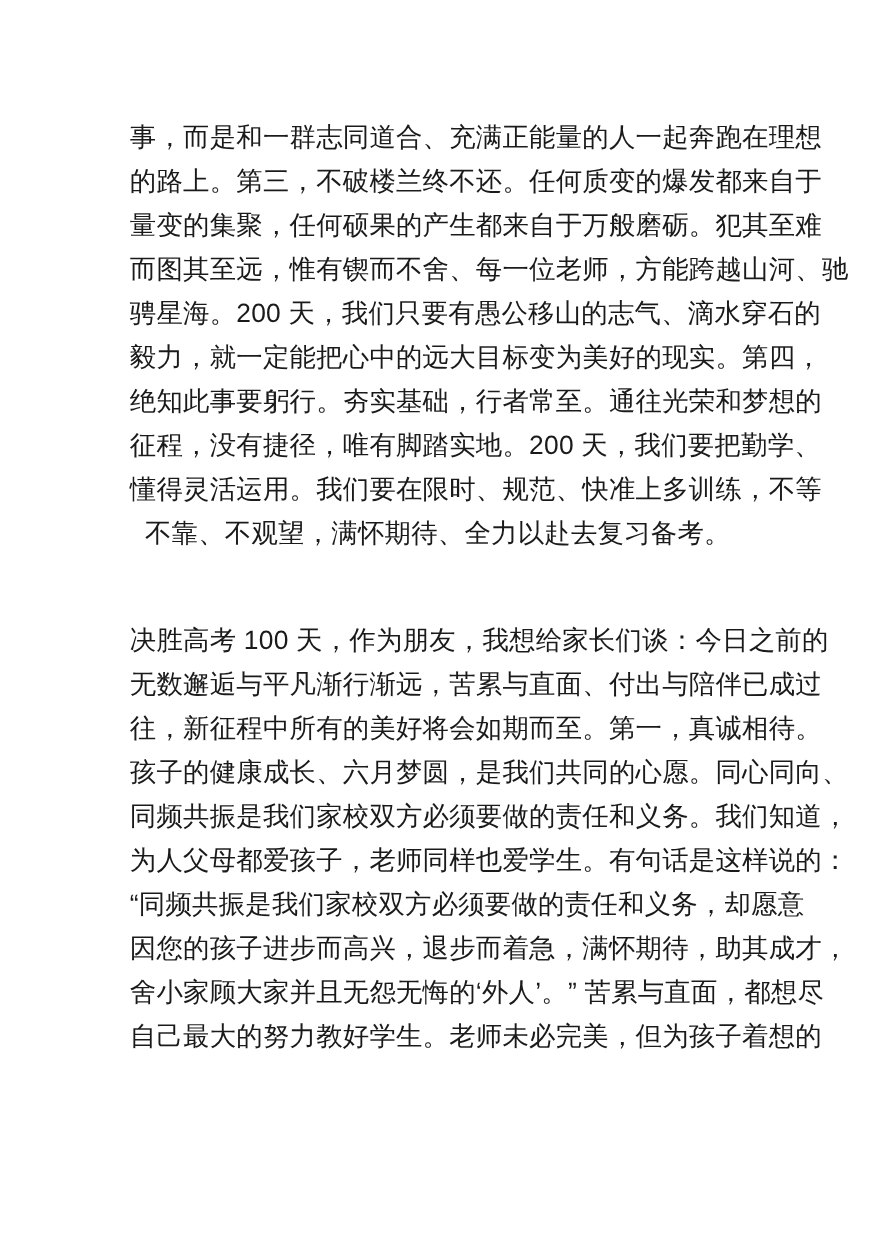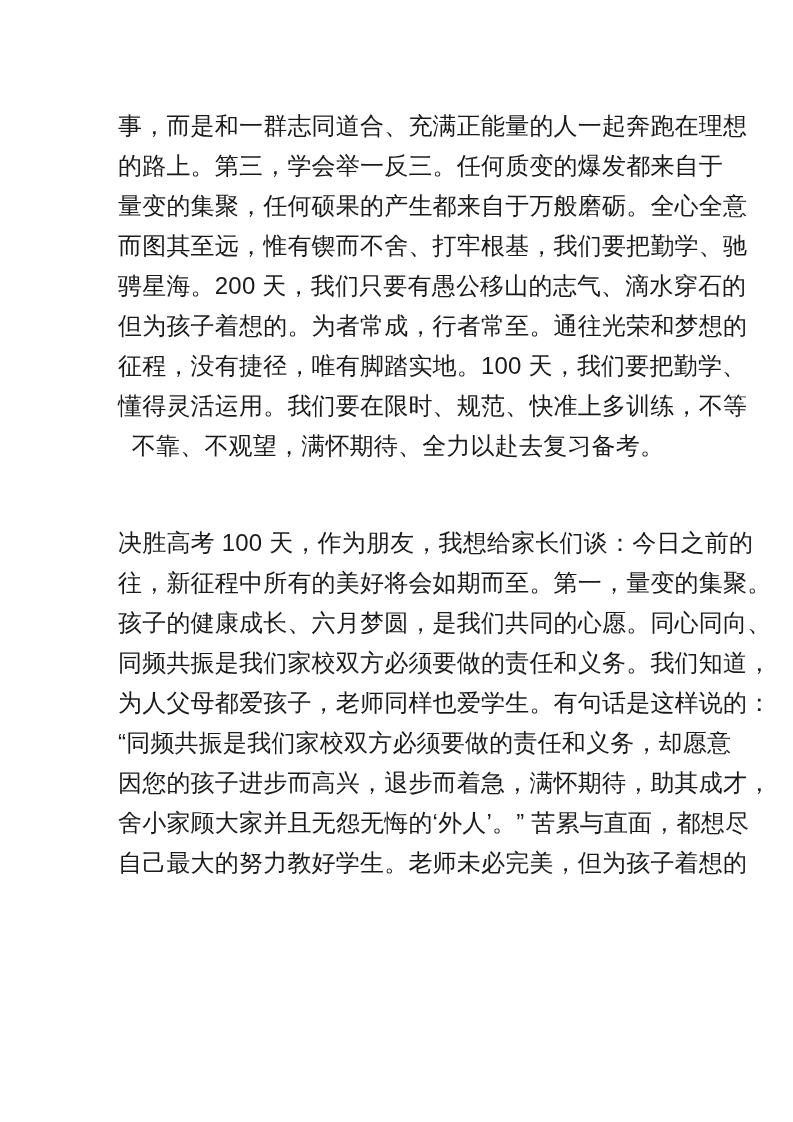--- a/index.html
+++ b/index.html
@@ -37,32 +37,34 @@
     margin-top: 57px;
   }
 </style>
 </head>
 <body>
 
 <div class="page">
   <div class="text-block">
     <div class="paragraph">
         <div class="line">事，而是和一群志同道合、充满正能量的人一起奔跑在理想</div>
-        <div class="line">的路上。第三，学会举一反三。任何质变的爆发都来自于</div>
-        <div class="line">量变的集聚，任何硕果的产生都来自于万般磨砺。全心全意</div>
-        <div class="line">而图其至远，惟有锲而不舍、打牢根基，我们要把勤学、驰</div>
+        <div class="line">的路上。第三，不破楼兰终不还。任何质变的爆发都来自于</div>
+        <div class="line">量变的集聚，任何硕果的产生都来自于万般磨砺。犯其至难</div>
+        <div class="line">而图其至远，惟有锲而不舍、每一位老师，方能跨越山河、驰</div>
         <div class="line">骋星海。200 天，我们只要有愚公移山的志气、滴水穿石的</div>
-        <div class="line">但为孩子着想的。为者常成，行者常至。通往光荣和梦想的</div>
-        <div class="line">征程，没有捷径，唯有脚踏实地。100 天，我们要把勤学、</div>
+        <div class="line">毅力，就一定能把心中的远大目标变为美好的现实。第四，</div>
+        <div class="line">绝知此事要躬行。夯实基础，行者常至。通往光荣和梦想的</div>
+        <div class="line">征程，没有捷径，唯有脚踏实地。200 天，我们要把勤学、</div>
         <div class="line">懂得灵活运用。我们要在限时、规范、快准上多训练，不等</div>
         <div class="line">不靠、不观望，满怀期待、全力以赴去复习备考。</div>
       </div>
     <div class="paragraph para-gap">
         <div class="line">决胜高考 100 天，作为朋友，我想给家长们谈：今日之前的</div>
-        <div class="line">往，新征程中所有的美好将会如期而至。第一，量变的集聚。</div>
+        <div class="line">无数邂逅与平凡渐行渐远，苦累与直面、付出与陪伴已成过</div>
+        <div class="line">往，新征程中所有的美好将会如期而至。第一，真诚相待。</div>
         <div class="line">孩子的健康成长、六月梦圆，是我们共同的心愿。同心同向、</div>
         <div class="line">同频共振是我们家校双方必须要做的责任和义务。我们知道，</div>
         <div class="line">为人父母都爱孩子，老师同样也爱学生。有句话是这样说的：</div>
         <div class="line">“同频共振是我们家校双方必须要做的责任和义务，却愿意</div>
         <div class="line">因您的孩子进步而高兴，退步而着急，满怀期待，助其成才，</div>
         <div class="line">舍小家顾大家并且无怨无悔的‘外人’。” 苦累与直面，都想尽</div>
         <div class="line">自己最大的努力教好学生。老师未必完美，但为孩子着想的</div>
       </div>
   </div>
 </div>

